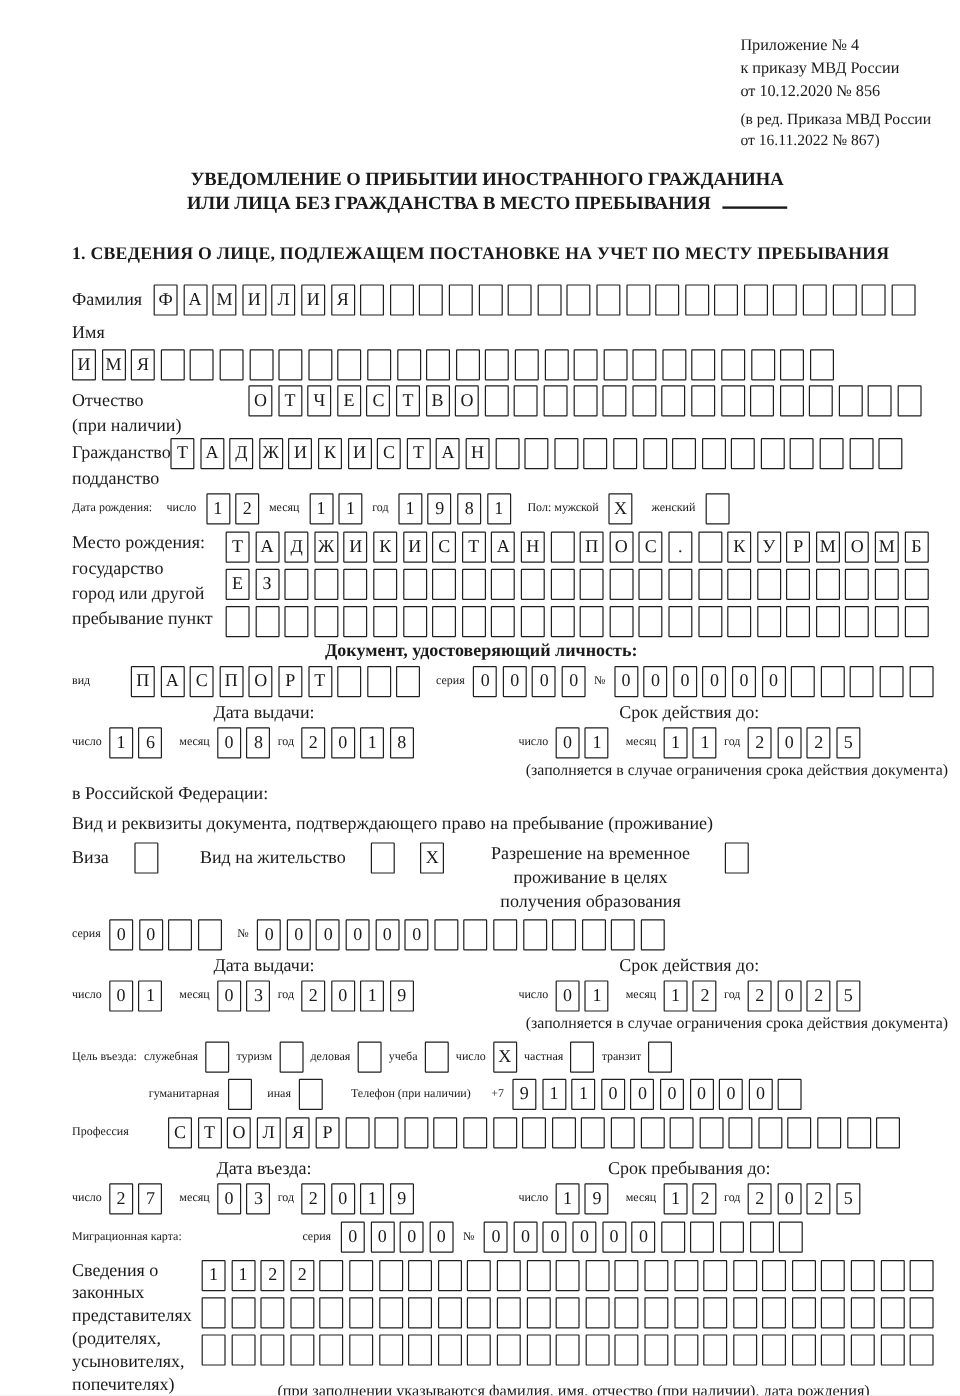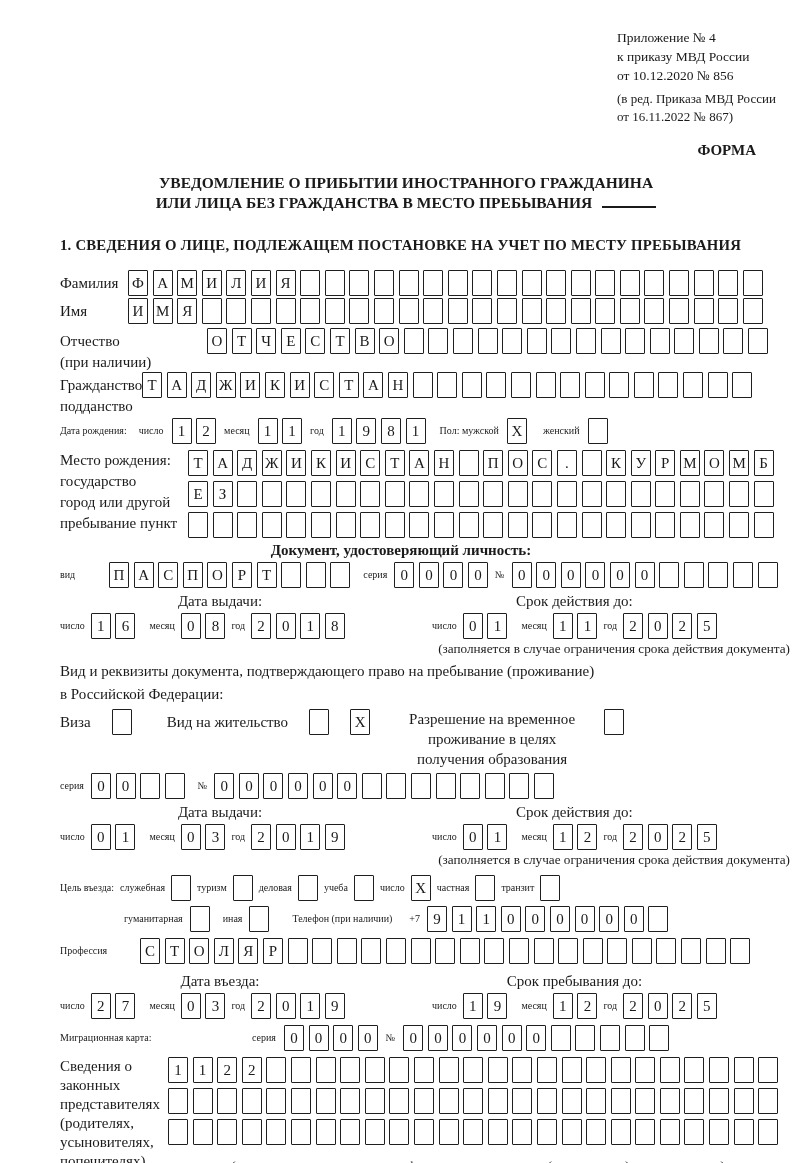--- a/index.html
+++ b/index.html
@@ -51,21 +51,20 @@
 <div class="page">
 
   <div class="appendix">
     <div>Приложение № 4</div>
     <div>к приказу МВД России</div>
     <div>от 10.12.2020 № 856</div>
     <div class="amend first">(в ред. Приказа МВД России</div>
     <div class="amend">от 16.11.2022 № 867)</div>
   </div>
 
-  <div class="forma">ФОРМА</div>
 
   <div class="title">
     <div>УВЕДОМЛЕНИЕ О ПРИБЫТИИ ИНОСТРАННОГО ГРАЖДАНИНА</div>
     <div><span>ИЛИ ЛИЦА БЕЗ ГРАЖДАНСТВА В МЕСТО ПРЕБЫВАНИЯ</span><span class="blank-line"></span></div>
   </div>
 
   <div class="sec-heading">1. СВЕДЕНИЯ О ЛИЦЕ, ПОДЛЕЖАЩЕМ ПОСТАНОВКЕ НА УЧЕТ ПО МЕСТУ ПРЕБЫВАНИЯ</div>
 
   <div class="row" style="margin-top:16px;">
     <div class="lbl" style="width:68px;">Фамилия</div>
@@ -92,21 +91,21 @@
         <span class="cell"></span>
         <span class="cell"></span>
         <span class="cell"></span>
         <span class="cell"></span>
         <span class="cell"></span>
         <span class="cell"></span>
         <span class="cell"></span>
       </div>
   </div>
 
-  <div class="row" style="margin-top:2px;">
+  <div class="row" style="margin-top:2px;flex-direction:column;">
     <div class="lbl" style="width:68px;">Имя</div>
     <div class="cells">
         <span class="cell">И</span>
         <span class="cell">М</span>
         <span class="cell">Я</span>
         <span class="cell"></span>
         <span class="cell"></span>
         <span class="cell"></span>
         <span class="cell"></span>
         <span class="cell"></span>
@@ -395,22 +394,22 @@
             <span class="cell">2</span>
             <span class="cell">0</span>
             <span class="cell">2</span>
             <span class="cell">5</span>
           </span>
       </div>
     </div>
   </div>
   <div class="note">(заполняется в случае ограничения срока действия документа)</div>
 
+  <div class="intro" style="margin-top:2px;">в Российской Федерации:</div>
   <div class="intro">Вид и реквизиты документа, подтверждающего право на пребывание (проживание)</div>
-  <div class="intro" style="margin-top:2px;">в Российской Федерации:</div>
 
   <div class="opts" style="gap:21px; margin-top:4px;">
     <span class="opt-lbl" style="line-height:26px;">Виза</span>
     <span class="cells">
         <span class="cell"></span>
       </span>
     <span class="opt-lbl" style="line-height:26px; margin-left:14px;">Вид на жительство</span>
     <span class="cells">
         <span class="cell"></span>
       </span>

